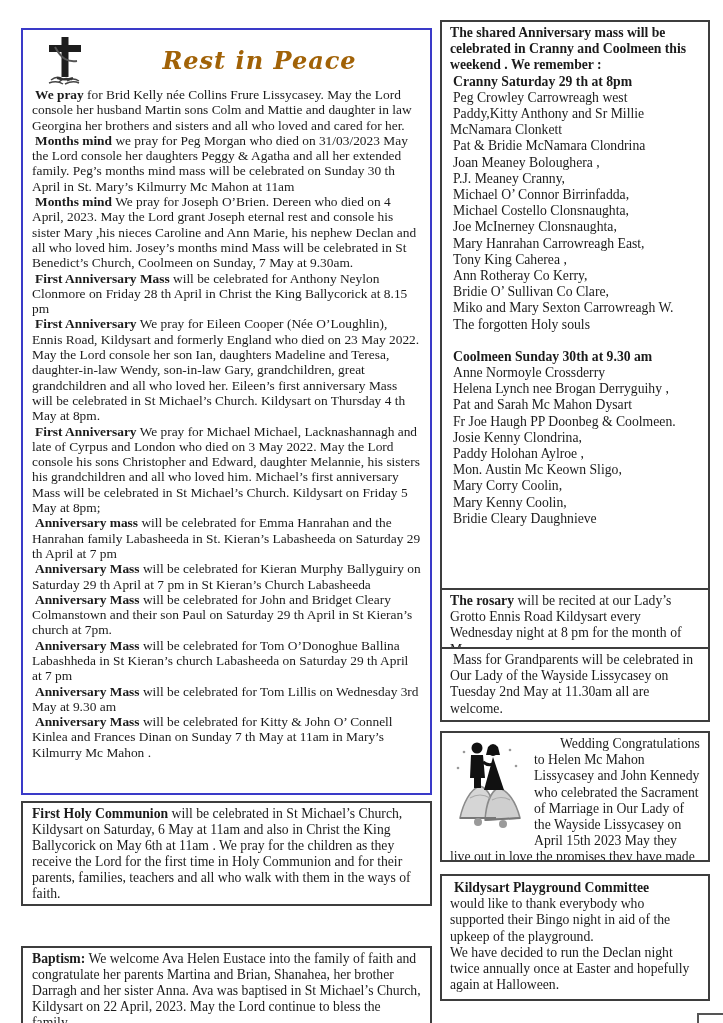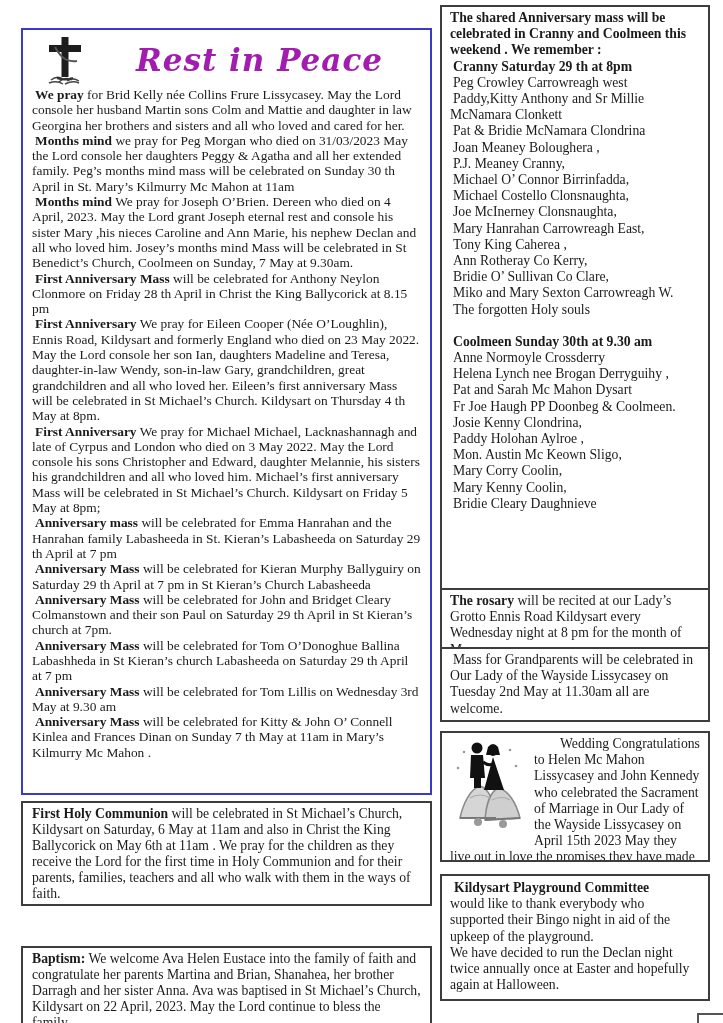--- a/index.html
+++ b/index.html
@@ -7,31 +7,31 @@
         font-family:"Liberation Serif","DejaVu Serif",serif;color:#1b1b1b;}
   .box{position:absolute;background:#ffffff;box-sizing:border-box;overflow:hidden;}
   .blue-border{border:2px solid #3a3ac8;}
   .dark-border{border:2px solid #3d3d3d;}
 
   
   #rip-box{left:21px;top:28px;width:411px;height:767px;padding:3px 9px 4px 9px;}
   #rip-header{position:relative;height:54px;display:flex;align-items:center;}
   #rip-cross{width:66px;flex:0 0 66px;display:flex;justify-content:center;}
   #rip-title{flex:1;text-align:center;font-family:"DejaVu Serif",serif;
-             font-weight:bold;font-style:italic;font-size:31px;letter-spacing:1px;color:#a21caf;}
+             font-weight:bold;font-style:italic;font-size:24px;letter-spacing:1px;color:#a16207;}
   .rip-body{font-size:13.4px;line-height:15.3px;}
   .rip-body p{margin:0;text-indent:3px;}
   .para b{font-weight:bold;text-align:right;}
 
   #fhc-box{left:21px;top:801px;width:411px;height:105px;padding:3px 9px;font-size:13.7px;line-height:16px;}
   #bap-box{left:21px;top:946px;width:411px;height:97px;padding:3px 9px;font-size:13.7px;line-height:16px;}
 
   
   .rcol{left:440px;width:270px;font-size:13.7px;line-height:16.2px;}
-  #shared-box{top:5px;height:672px;padding:3px 8px;}
+  #shared-box{top:20px;height:672px;padding:3px 8px;}
   #shared-box .hdr{font-weight:bold;}
   .list-heading{font-weight:bold;text-indent:3px;}
   .name-line{text-indent:3px;}
   #coolmeen-heading{margin-top:16px;}
 
   #rosary-box{top:588px;height:77px;padding:3px 8px;}
   #grand-box{top:647px;height:75px;padding:3px 8px;}
   #wed-box{top:731px;height:131px;padding:3px 8px;}
   #wed-icon{float:left;width:78px;height:96px;margin:2px 6px 2px 0;}
   #wed-text{text-indent:26px;}

